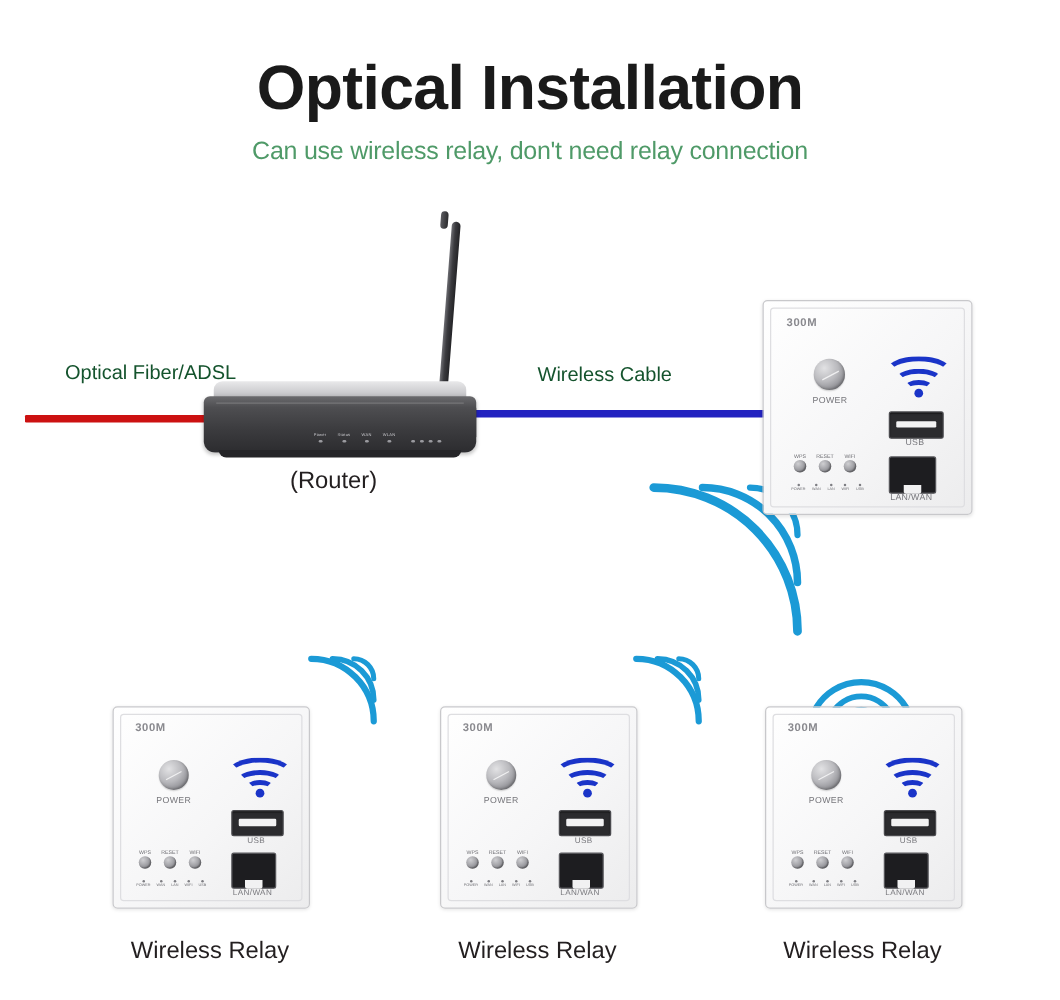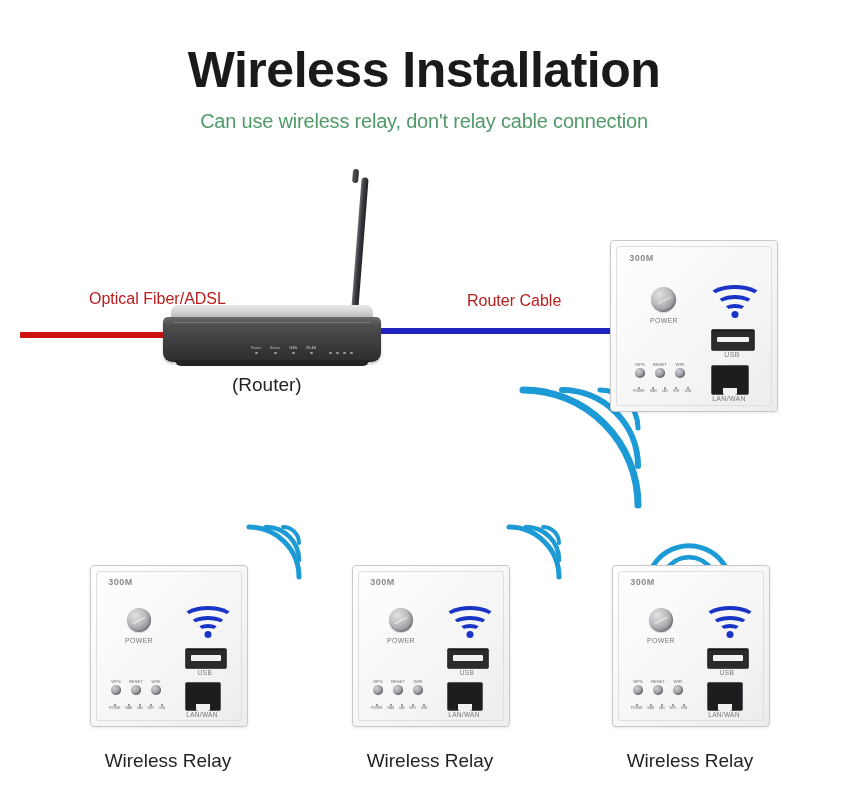--- a/index.html
+++ b/index.html
@@ -48,23 +48,22 @@
     left: 20px; top: 332px; width: 160px;
     background: #cc1111;
   }
   .cable-network {
     left: 372px; top: 328px; width: 245px;
     background: #2222c0;
   }
   .cable-label {
     position: absolute;
     font-size: 16px;
-    color: #b91c1c;
+    color: #14532d;
     white-space: nowrap;
-    margin-left: 37px;
   }
   .lbl-fiber { left: 52px; top: 290px; }
   .lbl-network { left: 430px; top: 292px; }
   .lbl-modem {
     position: absolute;
     left: 232px; top: 374px;
     font-size: 19px;
     color: #231f20;
   }
 
@@ -268,27 +267,27 @@
     position: absolute;
     font-size: 19px;
     color: #231f20;
     text-align: center;
     white-space: nowrap;
   }
 </style>
 </head>
 <body>
 
-<div class="title">Wireless Installation</div>
-<div class="subtitle">Can use wireless relay, don't relay cable connection</div>
+<div class="title">Optical Installation</div>
+<div class="subtitle">Can use wireless relay, don't need relay connection</div>
 
 <div class="cable cable-fiber"></div>
 <div class="cable cable-network"></div>
 <div class="cable-label lbl-fiber">Optical Fiber/ADSL</div>
-<div class="cable-label lbl-network">Router Cable</div>
+<div class="cable-label lbl-network">Wireless Cable</div>
 
 <div class="modem">
   <div class="antenna-tip"></div>
   <div class="antenna"></div>
   <div class="antenna-base"></div>
   <div class="modem-top"></div>
   <div class="modem-side"></div>
   <div class="modem-body">
     <div class="brandtxt">300M Wireless WiFi Router</div>
     <div class="led-row">

